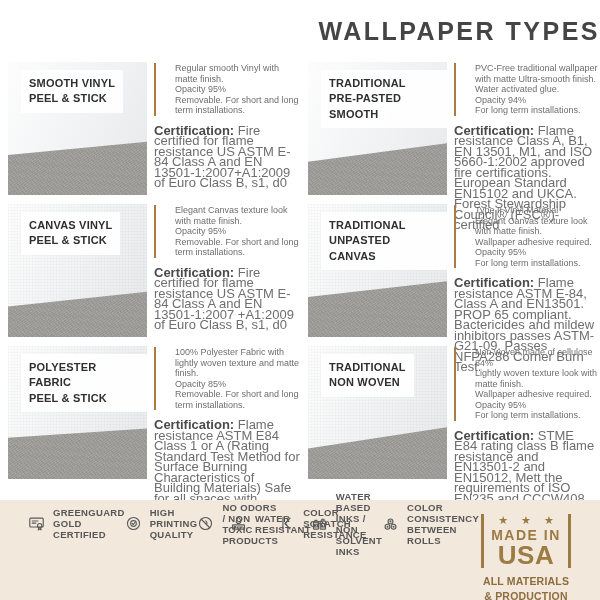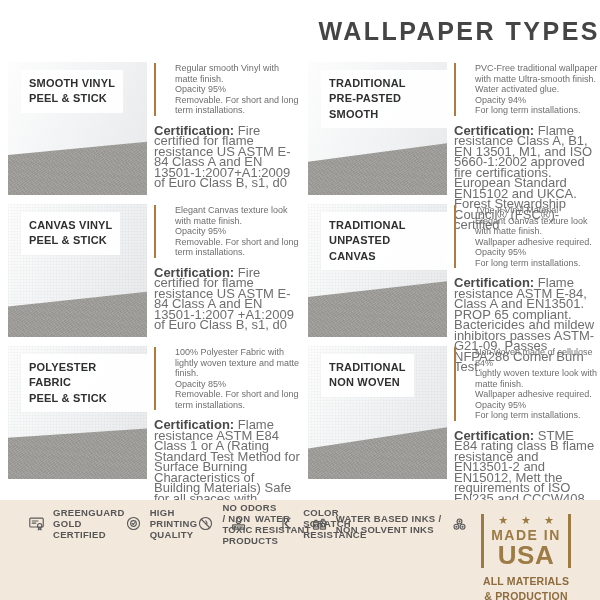--- a/index.html
+++ b/index.html
@@ -231,20 +231,21 @@
         <span class="ficon">
           <svg viewBox="0 0 24 24">
               <circle cx="12" cy="9" r="3.4"></circle>
               <circle cx="7.7" cy="16.5" r="3.4"></circle>
               <circle cx="16.3" cy="16.5" r="3.4"></circle>
               <circle cx="12" cy="9" r=".7"></circle>
               <circle cx="7.7" cy="16.5" r=".7"></circle>
               <circle cx="16.3" cy="16.5" r=".7"></circle>
             </svg>
         </span>
+        <span class="flabel">COLOR CONSISTENCY BETWEEN ROLLS</span>
       </div>
     </div>
 
     <div class="badge">
       <div class="usa-box">
         <div class="stars">★ ★ ★</div>
         <div class="made-in">MADE IN</div>
         <div class="usa">USA</div>
       </div>
       <div class="badge-sub">ALL MATERIALS

